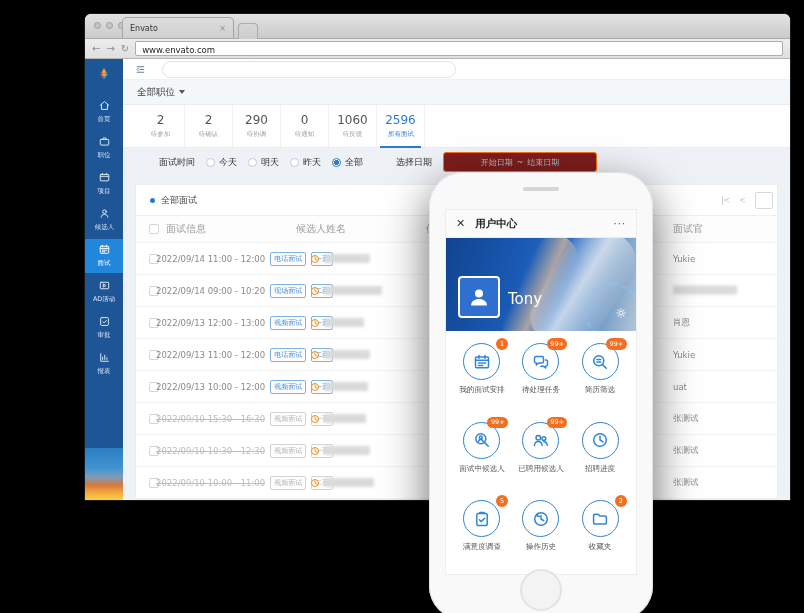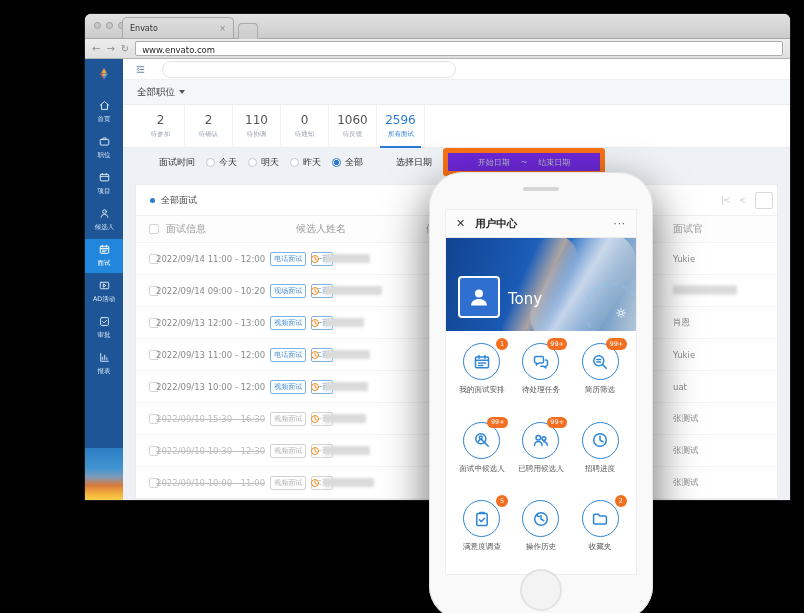--- a/index.html
+++ b/index.html
@@ -51,22 +51,22 @@
   .stat-num{font-size:12px;color:#555;}
   .stat-label{font-size:7px;color:#9aa2ad;transform:scale(.92);white-space:nowrap;}
   .stat.active .stat-num,.stat.active .stat-label{color:#2b7bd3;}
   .stat.active::after{content:"";position:absolute;bottom:-1px;left:3px;right:3px;height:2px;background:#2b7bd3;}
   .filter-row{height:28px;display:flex;align-items:center;padding:0 14px;gap:11px;font-size:9px;color:#333;background:#eef1f5;}
   .f-label{color:#333;padding-left:22px;}
   .radios{display:flex;gap:11px;}
   .radio{display:flex;align-items:center;gap:4px;cursor:pointer;}
   .radio-dot{width:9px;height:9px;border-radius:50%;border:1px solid #c3c9d4;background:#fff;box-sizing:border-box;}
   .radio.selected .radio-dot{border:1px solid #2b7bd3;background:radial-gradient(circle,#2b7bd3 0 2.4px,#fff 2.5px);}
-  .date-input{width:152px;height:18px;background:#6d28d9;border:5px solid #f97316;border-radius:3px;display:flex;
-              align-items:center;justify-content:center;gap:11px;font-size:8px;color:#b9bec7;}
+  .date-input{width:152px;height:18px;background:#7f1d1d;border:1px solid #f97316;border-radius:3px;display:flex;
+              align-items:center;justify-content:center;gap:4px;font-size:8px;color:#b9bec7;}
   .panel{flex:1;background:#fff;margin:8px 12px 0 12px;border:1px solid #ececec;overflow:hidden;}
   .panel-head{height:30px;display:flex;align-items:center;padding:0 14px;border-bottom:1px solid #f0f0f0;}
   .bullet{width:5px;height:5px;background:#2b7bd3;border-radius:50%;margin-right:6px;}
   .section-title{font-size:9px;color:#444;}
   .pager{margin-left:auto;display:flex;align-items:center;gap:9px;color:#c5c5c5;font-size:8px;}
   .pager-box{width:16px;height:15px;border:1px solid #d9d9d9;border-radius:2px;background:#fff;margin-right:-10px;}
   .thead{height:26px;position:relative;border-bottom:1px solid #f2f2f2;background:#fdfdfe;}
   .th{position:absolute;top:50%;transform:translateY(-50%);font-size:10px;color:#999;white-space:nowrap;}
   .cb{position:absolute;left:13px;top:50%;transform:translateY(-50%);width:10px;height:10px;border:1px solid #d4d4d4;
       border-radius:2px;background:#fff;box-sizing:border-box;}
@@ -255,21 +255,21 @@
         <div class="stats-row">
             <div class="stat">
     <span class="stat-num">2</span>
     <span class="stat-label">待参加</span>
             </div>
             <div class="stat">
     <span class="stat-num">2</span>
     <span class="stat-label">待确认</span>
             </div>
             <div class="stat">
-    <span class="stat-num">110</span>
+    <span class="stat-num">290</span>
     <span class="stat-label">待协调</span>
             </div>
             <div class="stat">
     <span class="stat-num">0</span>
     <span class="stat-label">待通知</span>
             </div>
             <div class="stat">
     <span class="stat-num">1060</span>
     <span class="stat-label">待反馈</span>
             </div>

